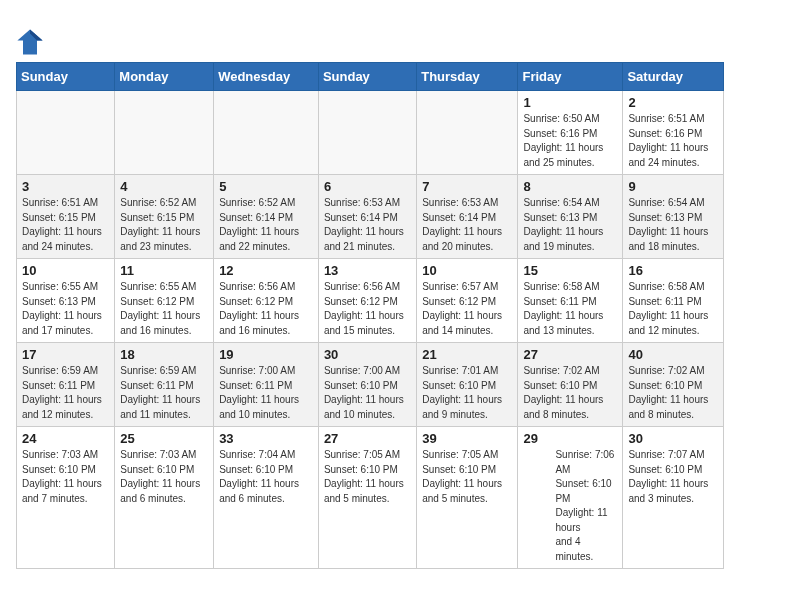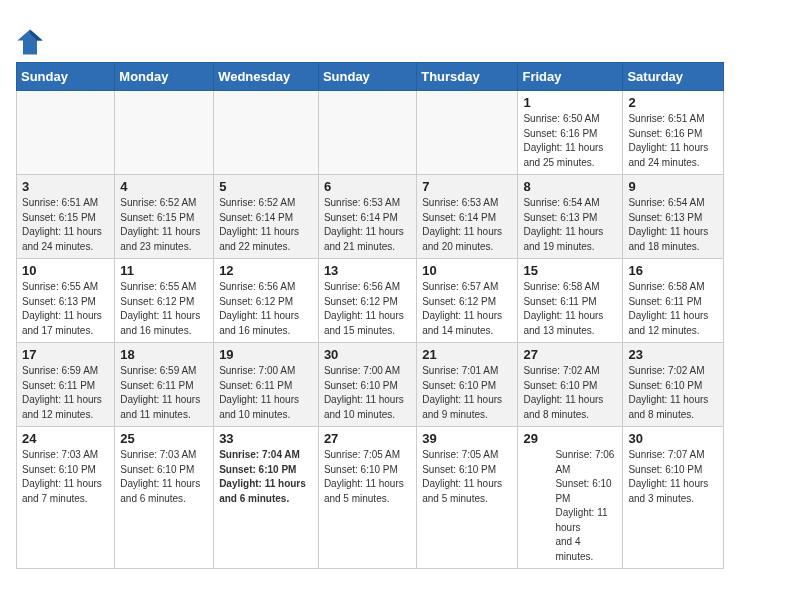--- a/index.html
+++ b/index.html
@@ -282,21 +282,21 @@
 and 9 minutes.</div>
           </td>
           <td>
             <span class="day-num">27</span>
             <div class="cell-info" style="white-space: pre-line;">Sunrise: 7:02 AM
 Sunset: 6:10 PM
 Daylight: 11 hours
 and 8 minutes.</div>
           </td>
           <td>
-            <span class="day-num">23</span>
+            <span class="day-num">40</span>
             <div class="cell-info" style="white-space: pre-line;">Sunrise: 7:02 AM
 Sunset: 6:10 PM
 Daylight: 11 hours
 and 8 minutes.</div>
           </td>
         </tr>
         <tr>
           <td>
             <span class="day-num">24</span>
             <div class="cell-info" style="white-space: pre-line;">Sunrise: 7:03 AM
@@ -306,21 +306,21 @@
           </td>
           <td>
             <span class="day-num">25</span>
             <div class="cell-info" style="white-space: pre-line;">Sunrise: 7:03 AM
 Sunset: 6:10 PM
 Daylight: 11 hours
 and 6 minutes.</div>
           </td>
           <td>
             <span class="day-num">33</span>
-            <div class="cell-info" style="white-space: pre-line; font-weight: bold;">Sunrise: 7:04 AM
+            <div class="cell-info" style="white-space: pre-line;">Sunrise: 7:04 AM
 Sunset: 6:10 PM
 Daylight: 11 hours
 and 6 minutes.</div>
           </td>
           <td>
             <span class="day-num">27</span>
             <div class="cell-info" style="white-space: pre-line;">Sunrise: 7:05 AM
 Sunset: 6:10 PM
 Daylight: 11 hours
 and 5 minutes.</div>

